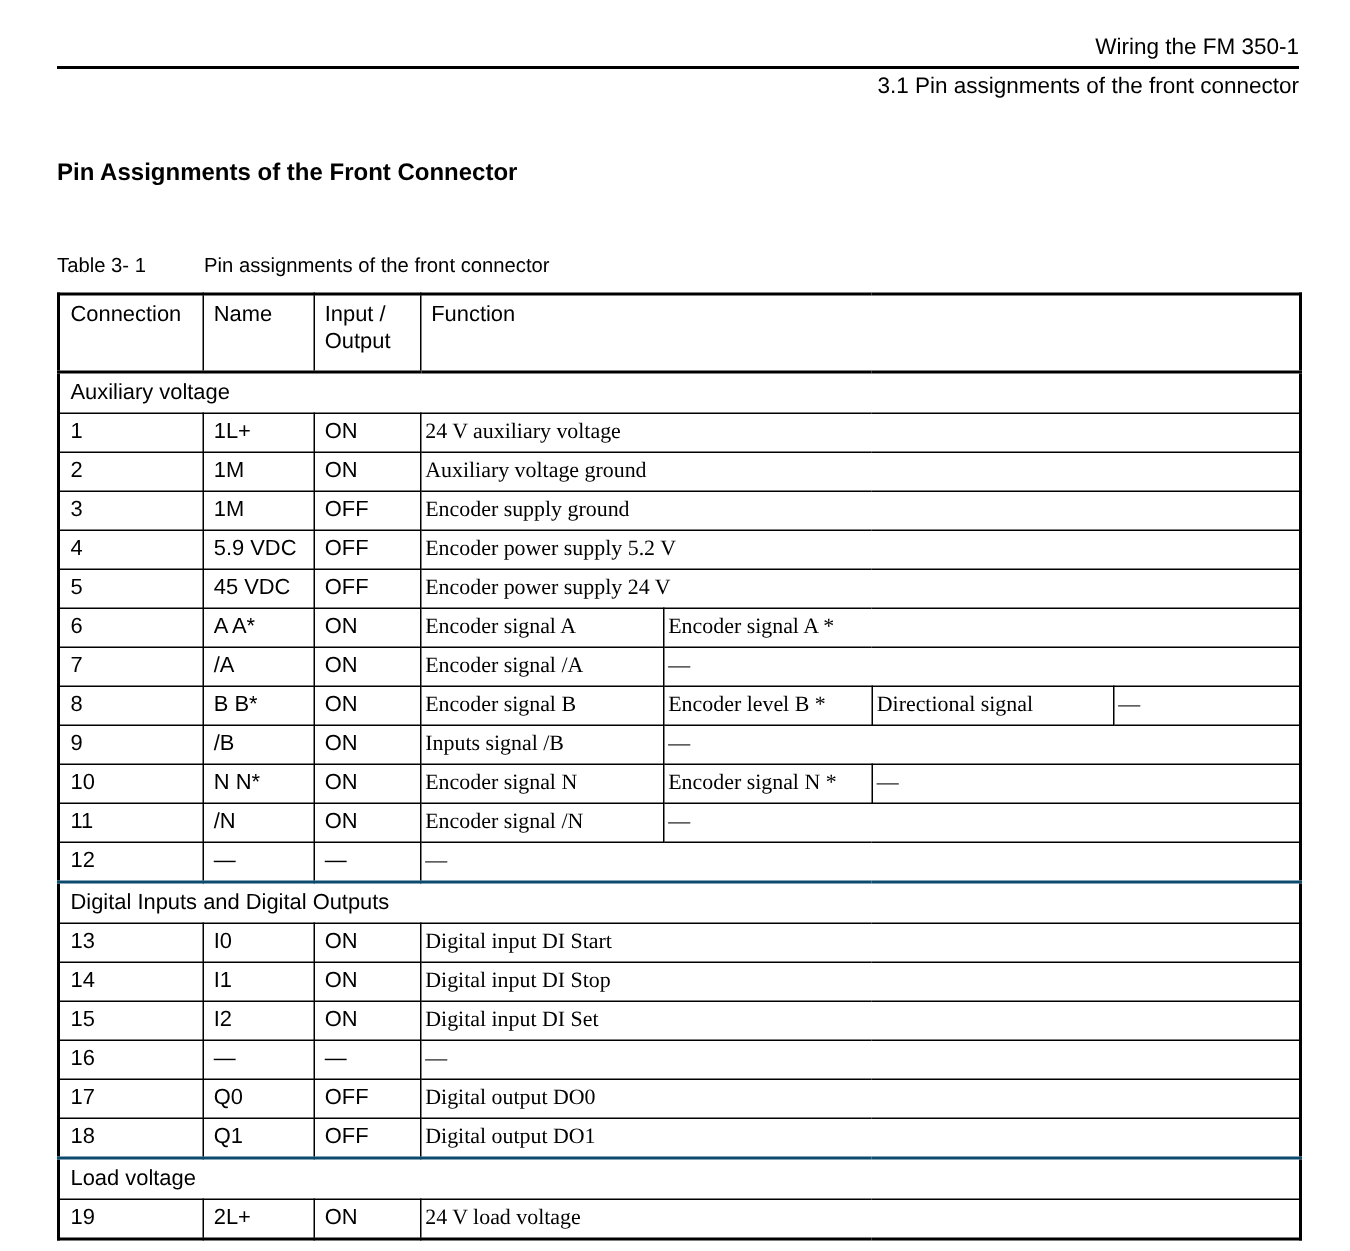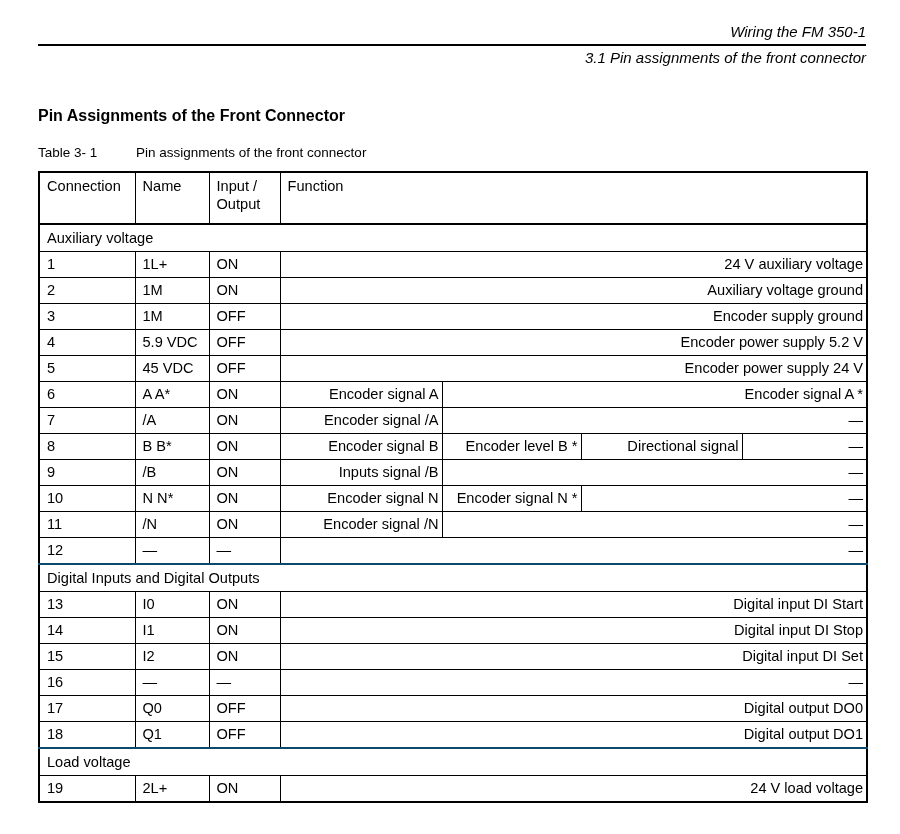--- a/index.html
+++ b/index.html
@@ -4,44 +4,44 @@
 <style>
   html,body{margin:0;padding:0;}
   body{
     width:900px;height:834px;overflow:hidden;background:#ffffff;color:#000;
     font-family:"Liberation Sans",sans-serif;
     -webkit-font-smoothing:antialiased;
   }
   .content{margin:24px 34px 0 38px;width:828px;}
 
   
-  .doc-header{text-align:right;font-style:italic;font-size:15px;line-height:16px;}
+  .doc-header{text-align:right;font-size:15px;line-height:16px;}
   .doc-header .line1{padding-bottom:4px;border-bottom:2px solid #000;}
   .doc-header .line2{padding-top:4px;}
 
   .page-title{margin-top:41px;font-size:16px;font-weight:bold;line-height:18px;}
 
-  .caption{margin-top:20px;font-size:13.5px;line-height:15px;display:flex;}
+  .caption{margin-top:44px;font-size:13.5px;line-height:15px;display:flex;}
   .caption .caption-label{width:98px;flex:0 0 auto;}
 
   table.pin-table{
     margin-top:11px;width:828px;table-layout:fixed;
     border-collapse:collapse;border:2px solid #000;
     font-size:14.6px;line-height:1.25;
   }
   .pin-table td,.pin-table th{
     border:1px solid #000;font-weight:normal;text-align:left;
     padding:2px 4px 2px 7px;vertical-align:middle;overflow:hidden;
     white-space:normal;
   }
   tr.header-row th{height:44px;vertical-align:top;padding-top:4px;border-bottom:2px solid #000;}
   tr.section-row td{border-top:2px solid #0c4a6e;height:22px;border-radius:12px;}
   tr.data-row td{height:21px;}
   tr.sub-header-row td{height:38px;text-align:center;padding:2px 3px;vertical-align:middle;}
-  td.fn{text-align:right;padding:2px 3px;}
+  td.fn{text-align:left;padding:2px 3px;font-family:Liberation Serif, serif;}
 </style>
 </head>
 <body>
 
 <div class="content">
 
   <div class="doc-header">
     <div class="line1">Wiring the FM 350-1</div>
     <div class="line2">3.1 Pin assignments of the front connector</div>
   </div>

